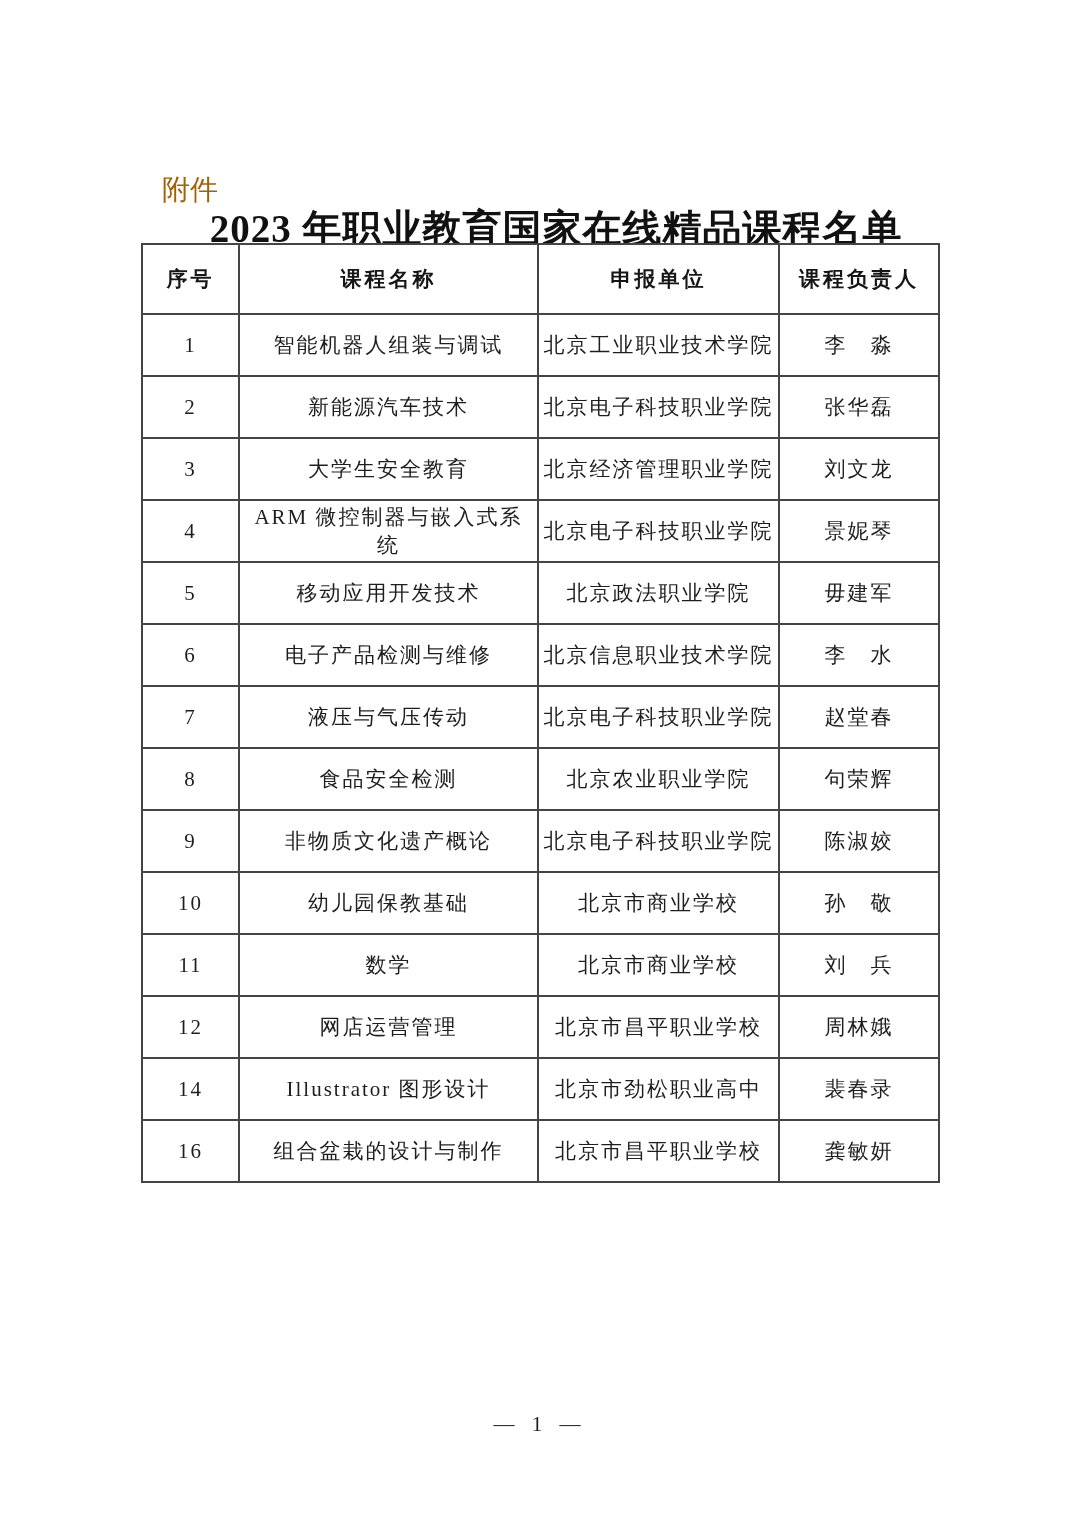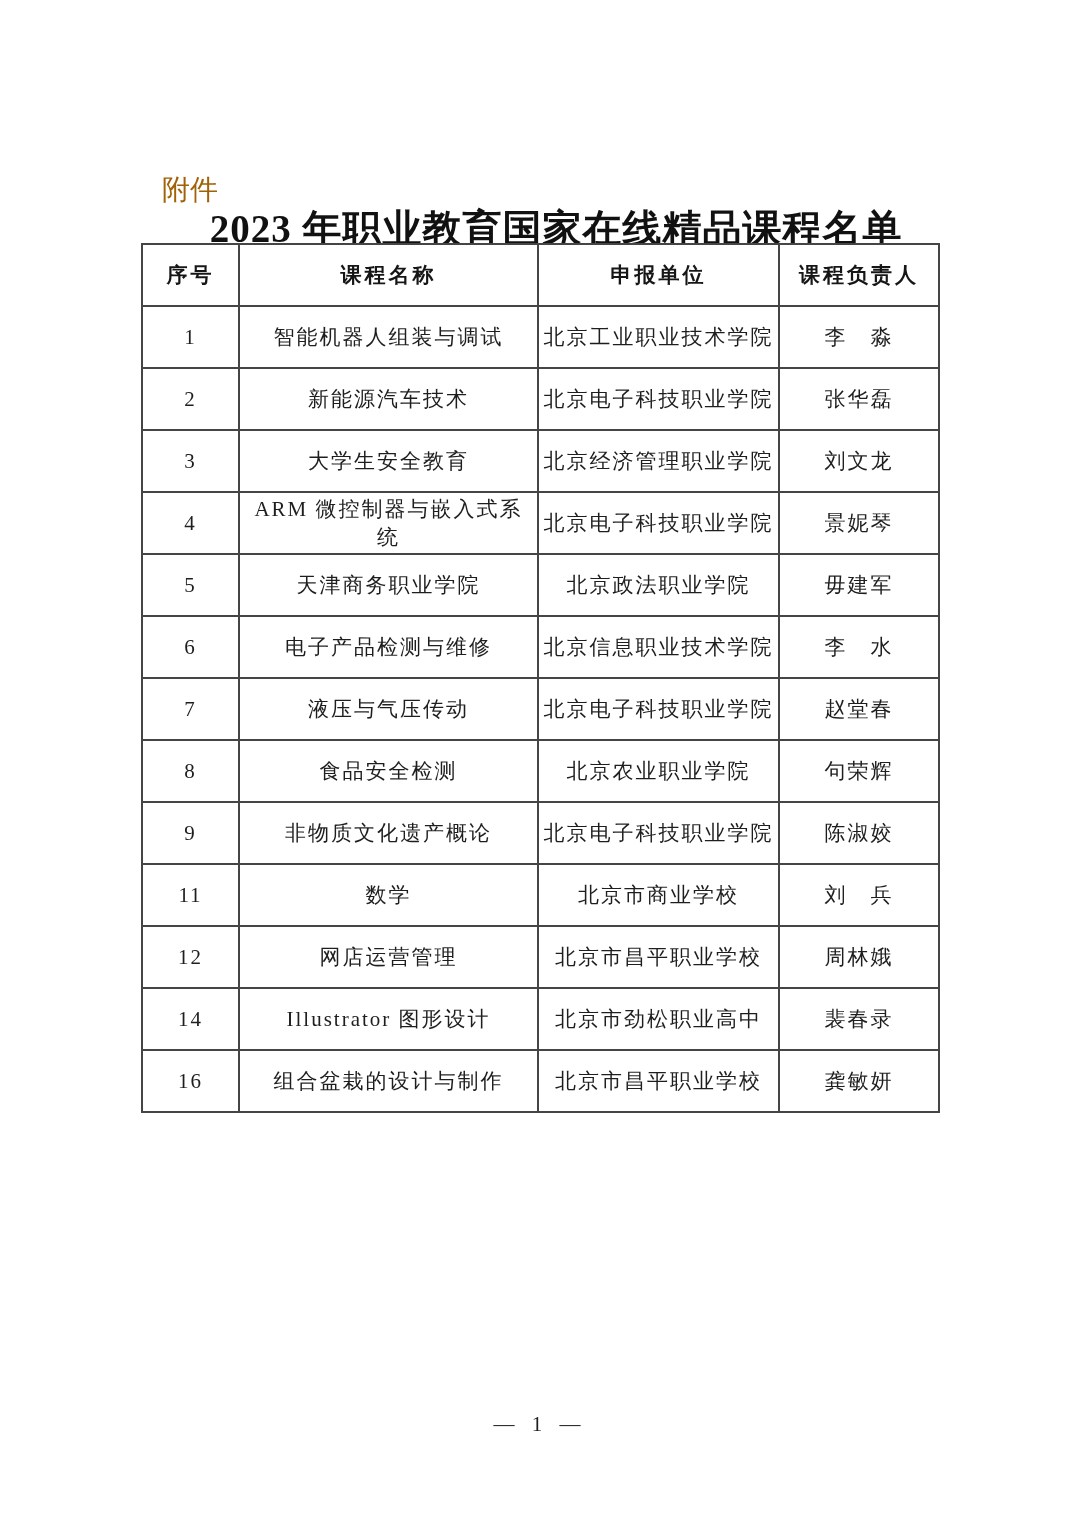--- a/index.html
+++ b/index.html
@@ -53,21 +53,21 @@
   .course-table td {
     border: 2px solid #454545;
     text-align: center;
     vertical-align: middle;
     padding: 0 4px;
     font-size: 21px;
     letter-spacing: 2px;
     color: #1e1e1e;
     overflow: hidden;
   }
-  .course-table thead tr { height: 62px; }
+  .course-table thead tr { height: 70px; }
   .course-table tbody tr { height: 62px; }
   .course-table th {
     font-family: "Liberation Sans", "DejaVu Sans", sans-serif;
     font-weight: 600;
     letter-spacing: 3px;
     font-size: 21px;
     color: #161616;
   }
   .col-no     { width: 97px;  }
   .col-course { width: 299px; }
@@ -129,21 +129,21 @@
           <td>刘文龙</td>
         </tr>
         <tr>
           <td>4</td>
           <td>ARM 微控制器与嵌入式系统</td>
           <td>北京电子科技职业学院</td>
           <td>景妮琴</td>
         </tr>
         <tr>
           <td>5</td>
-          <td>天津商务职业学院</td>
+          <td>移动应用开发技术</td>
           <td>北京政法职业学院</td>
           <td>毋建军</td>
         </tr>
         <tr>
           <td>6</td>
           <td>电子产品检测与维修</td>
           <td>北京信息职业技术学院</td>
           <td>李　水</td>
         </tr>
         <tr>
@@ -158,20 +158,26 @@
           <td>北京农业职业学院</td>
           <td>句荣辉</td>
         </tr>
         <tr>
           <td>9</td>
           <td>非物质文化遗产概论</td>
           <td>北京电子科技职业学院</td>
           <td>陈淑姣</td>
         </tr>
         <tr>
+          <td>10</td>
+          <td>幼儿园保教基础</td>
+          <td>北京市商业学校</td>
+          <td>孙　敬</td>
+        </tr>
+        <tr>
           <td>11</td>
           <td>数学</td>
           <td>北京市商业学校</td>
           <td>刘　兵</td>
         </tr>
         <tr>
           <td>12</td>
           <td>网店运营管理</td>
           <td>北京市昌平职业学校</td>
           <td>周林娥</td>

